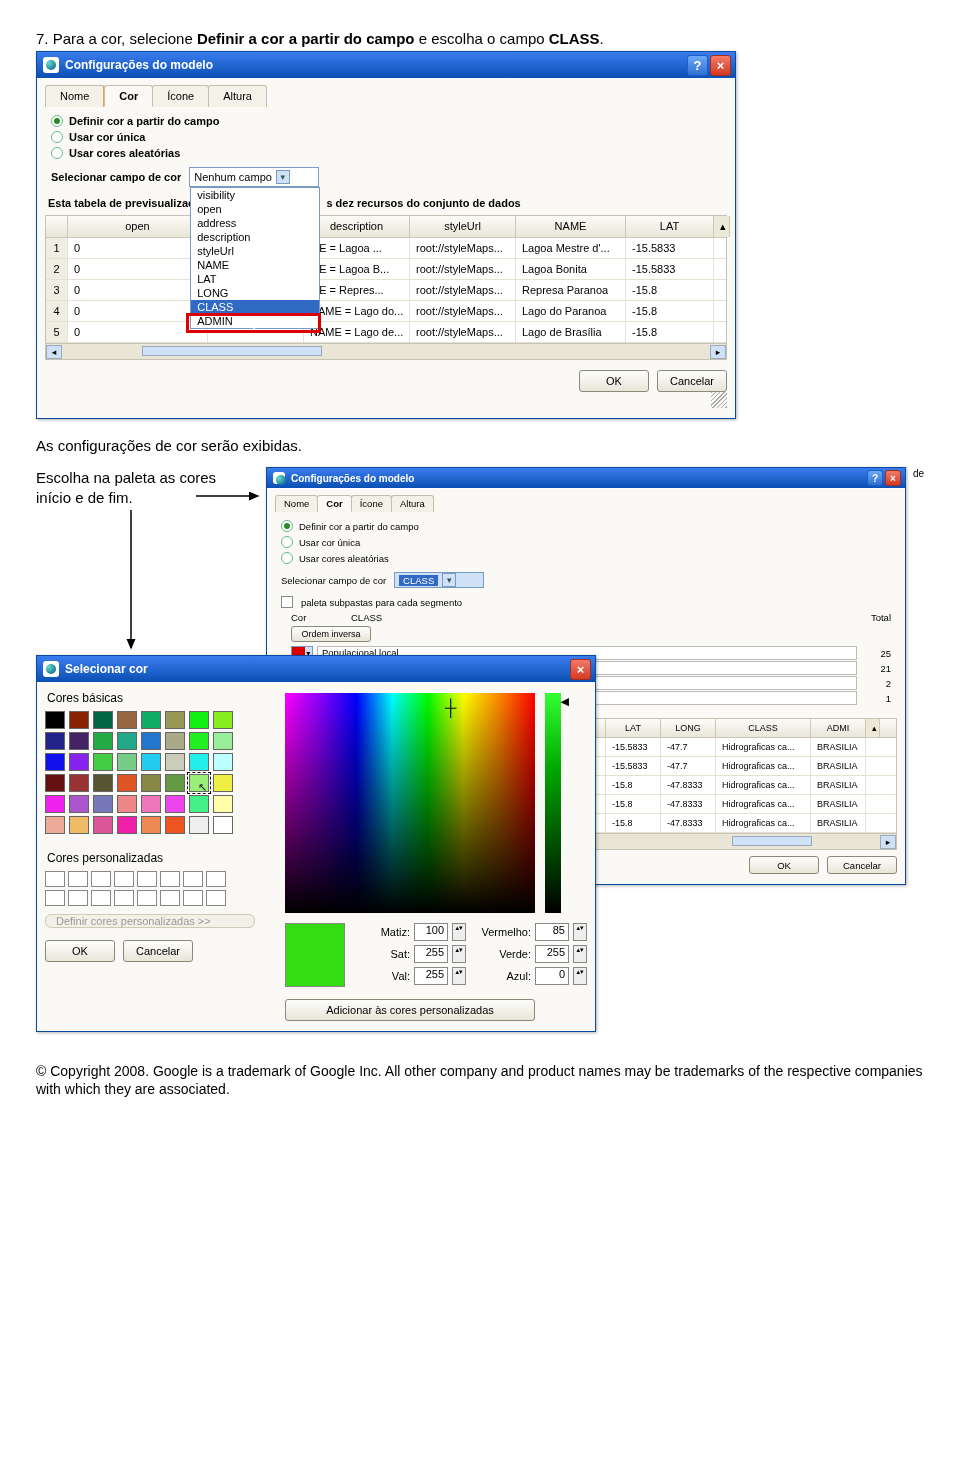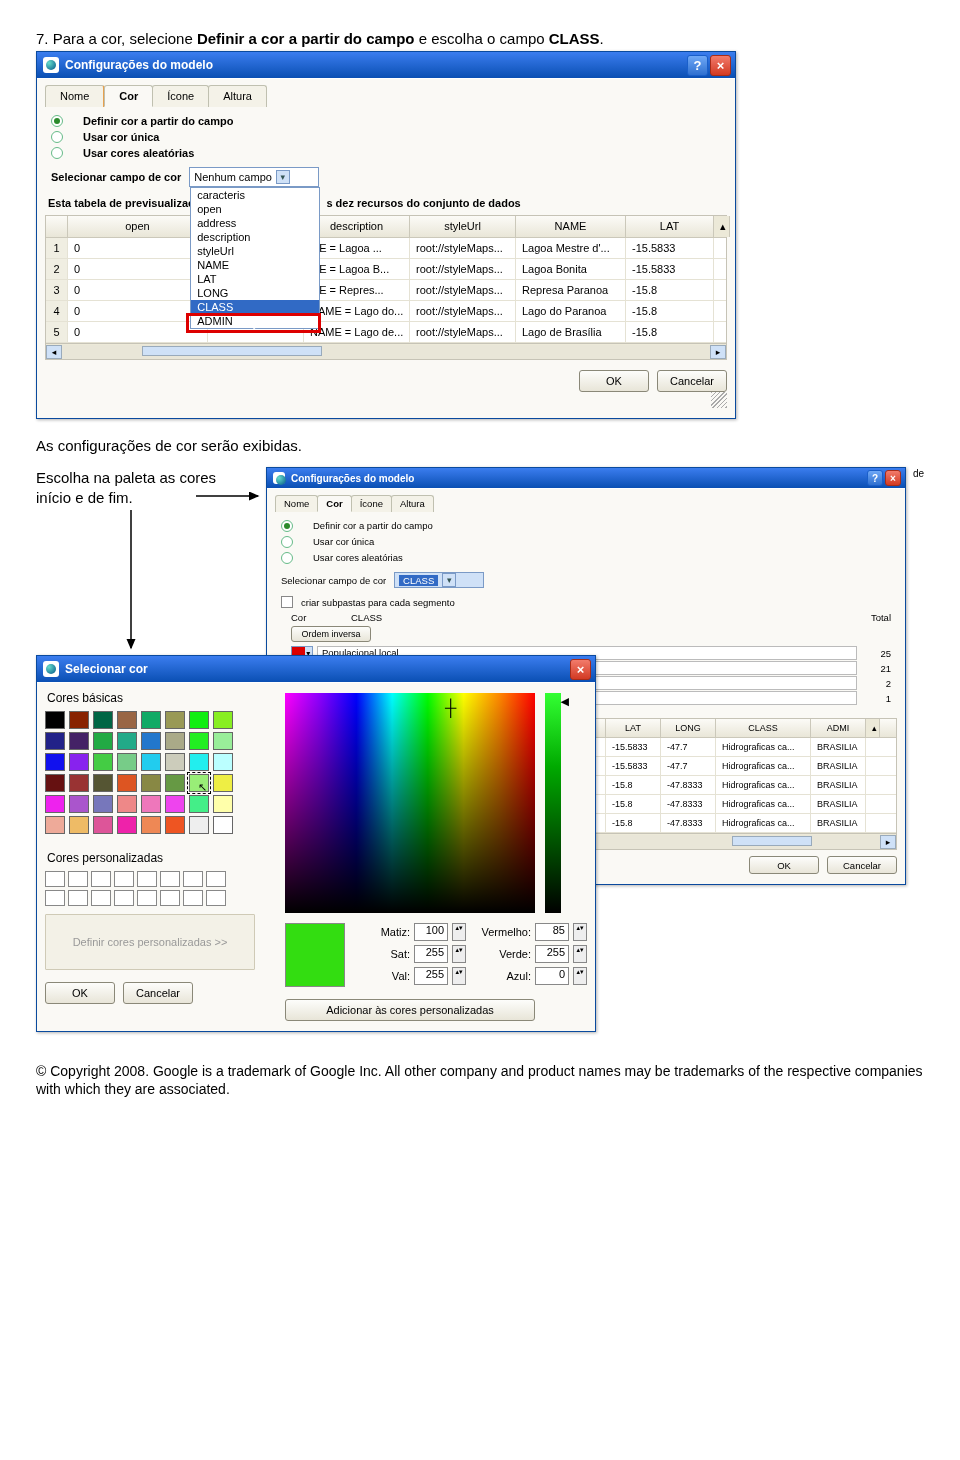--- a/index.html
+++ b/index.html
@@ -13,21 +13,21 @@
   .titlebar .spacer { flex:1; }
   .titlebar .tb-btn { width: 21px; height: 21px; margin-left: 2px; display:flex; align-items:center; justify-content:center; border:1px solid #1a5fca; background: linear-gradient(#6fa8f6,#2f70d0); font-weight:bold; font-size:13px; border-radius:3px; }
   .titlebar .tb-btn.close { background: linear-gradient(#f27b6b,#d23a23); border-color:#a82c18; }
   .titlebar .ge-icon { width:16px;height:16px;margin-right:6px;background:#fff;border-radius:3px;position:relative; }
   .titlebar .ge-icon::after{content:"";position:absolute;left:3px;top:3px;width:10px;height:10px;border-radius:50%;background:radial-gradient(circle at 30% 30%,#6dc,#058);}
   .dlg-body { padding: 6px 8px 10px 8px; background:#faf9f5; border-top:1px solid #fff;}
   .tabs { display:flex; gap:0; margin-bottom:8px; }
   .tab { padding:4px 14px; border:1px solid #c0c0b0; background:#f4f2e8; border-bottom:none; border-radius:3px 3px 0 0; margin-right:-1px; position:relative; }
   .tab.active { background:#faf9f5; border-bottom:1px solid #faf9f5; font-weight:bold; z-index:2;}
   .tab.first { border-right:2px solid #e7a14f; }
-  .radio-row { display:flex; align-items:flex-start; gap:20px; margin:4px 0 4px 6px; font-weight:bold;}
+  .radio-row { display:flex; align-items:flex-end; gap:6px; margin:4px 0 4px 6px; font-weight:bold;}
   .radio { width:12px;height:12px;border-radius:50%;border:1px solid #6b8; display:flex;align-items:center;justify-content:center;background:#fff;}
   .radio.sel::after{content:"";width:6px;height:6px;border-radius:50%;background:#2b8a2b;}
   .field-row { display:flex; align-items:center; gap:8px; margin:8px 0 4px 6px; font-weight:bold;}
   .combo { height:20px; border:1px solid #7a9ac6; background:#fff; display:flex; align-items:center; padding:0 4px; font-weight:normal; position:relative;}
   .combo .dd { width:14px; height:14px; background:#cfe1f7; border:1px solid #7a9ac6; display:flex; align-items:center; justify-content:center; margin-left:4px; font-size:9px; color:#355; }
   .dropdown-list { position:absolute; top:19px; left:0; width:130px; background:#fff; border:1px solid #7a9ac6; z-index:5;}
   .dd-item { padding:1px 6px; font-weight:normal; }
   .dd-item.hl { background:#316ac5; color:#fff;}
   .redbox { position:absolute; border:3px solid #d00; pointer-events:none;}
   .preview-line { margin:10px 0 6px 3px; font-weight:bold; }
@@ -72,21 +72,21 @@
   .sv-cross{position:absolute;left:160px;top:6px;color:#000;font-size:16px;font-weight:bold;}
   .hue-bar{width:16px;height:220px;background:linear-gradient(to bottom,#3f3,#0a0,#050,#000);position:relative;}
   .hue-tri{position:absolute;right:-8px;top:2px;font-size:11px;}
   .color-inputs{display:flex;gap:10px;margin-top:10px;}
   .new-color{width:60px;height:64px;border:1px solid #888;}
   .ci-col{display:flex;flex-direction:column;gap:4px;}
   .ci-row{display:flex;align-items:center;gap:4px;}
   .ci-row label{width:55px;text-align:right;font-size:11px;}
   .num-in{width:34px;height:18px;border:1px solid #888;background:#fff;text-align:right;padding:0 3px;font-size:11px;}
   .spin{width:14px;height:18px;border:1px solid #888;background:#eee;display:flex;flex-direction:column;font-size:7px;line-height:8px;align-items:center;}
-  .def-pers{background:#f3f1e7;border:1px solid #cfcab6;color:#999;padding:21px 10px;border-radius:1px;margin-top:8px;width:210px;text-align:center;}
+  .def-pers{background:#f3f1e7;border:1px solid #cfcab6;color:#999;padding:0 10px;border-radius:6px;margin-top:8px;width:210px;}
 
   .arrow-line{stroke:#000;stroke-width:1.5;fill:none;marker-end:url(#ah);}
   .footer-txt{font-size:14px;margin-top:30px;line-height:1.3;}
 </style>
 </head>
 <body>
 
 <div class="page">
 
 <div class="instr-line">
@@ -120,21 +120,21 @@
           <span class="radio"></span>
           <span>Usar cores aleatórias</span>
         </div>
 
     <div class="field-row" style="position:relative;">
       <span>Selecionar campo de cor</span>
       <div class="combo" style="width:130px;">
         <span>Nenhum campo</span>
         <span class="dd">▾</span>
         <div class="dropdown-list">
-          <div class="dd-item">caracteris</div>
+          <div class="dd-item">visibility</div>
           <div class="dd-item">open</div>
           <div class="dd-item">address</div>
           <div class="dd-item">description</div>
           <div class="dd-item">styleUrl</div>
           <div class="dd-item">NAME</div>
           <div class="dd-item">LAT</div>
           <div class="dd-item">LONG</div>
           <div class="dd-item hl">CLASS</div>
           <div class="dd-item">ADMIN</div>
           <div class="redbox" style="left:-5px;top:125px;width:135px;height:20px;"></div>
@@ -275,21 +275,21 @@
           </div>
       <div class="field-row">
             <span>Selecionar campo de cor</span>
         <div class="combo" style="width:90px;height:16px;background:#cfe1f7;">
               <span style="color:#fff;background:#316ac5;padding:0 4px;">CLASS</span>
               <span class="dd">▾</span>
             </div>
       </div>
       <div class="field-row">
             <span style="width:12px;height:12px;border:1px solid #888;background:#fff;"></span>
-            <span>criar subpastas para cada segmento</span>
+            <span>paleta subpastas para cada segmento</span>
           </div>
       <div style="padding:0 6px 4px 16px;">
         <div style="display:flex;font-size:9.5px;margin-bottom:3px;">
           <div style="width:60px;">Cor</div>
           <div style="flex:1;">CLASS</div>
           <div style="width:40px;text-align:right;">Total</div>
         </div>
         <div class="winbtn" style="height:16px;min-width:0;width:80px;font-size:9px;margin-bottom:4px;">Ordem inversa</div>
         <div class="seg-table" id="segrows">
               <div class="seg-row">

